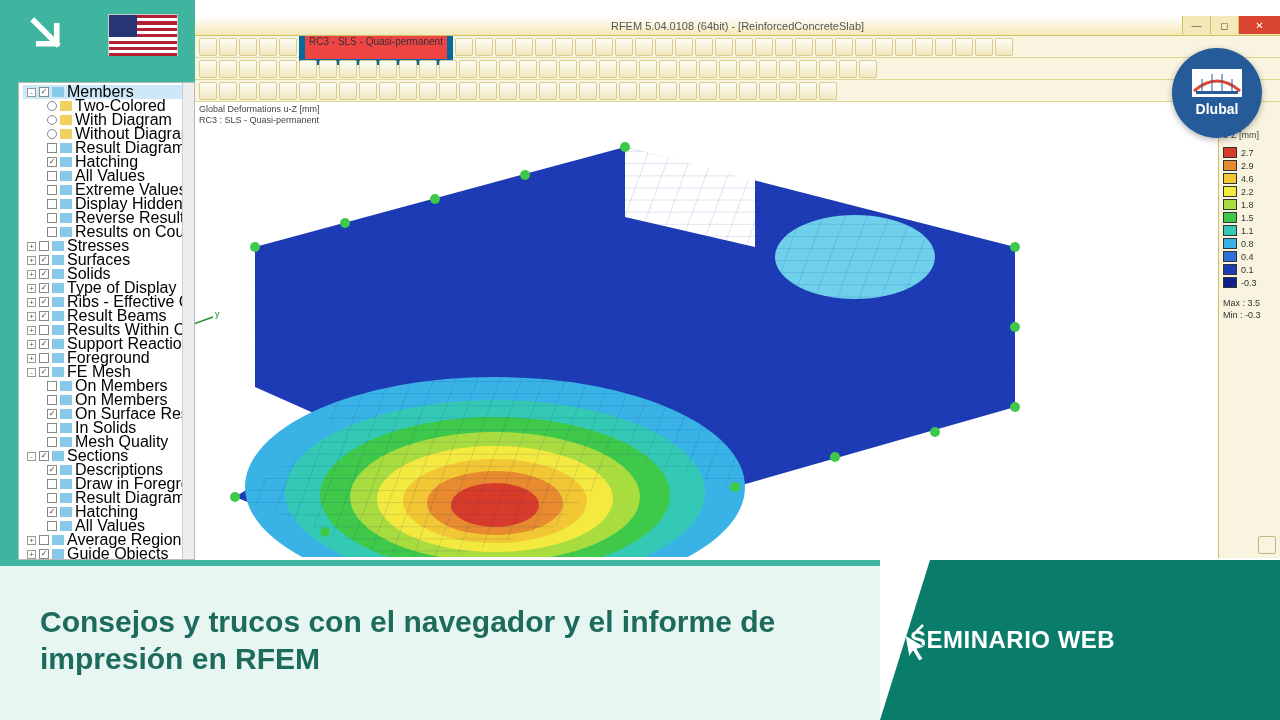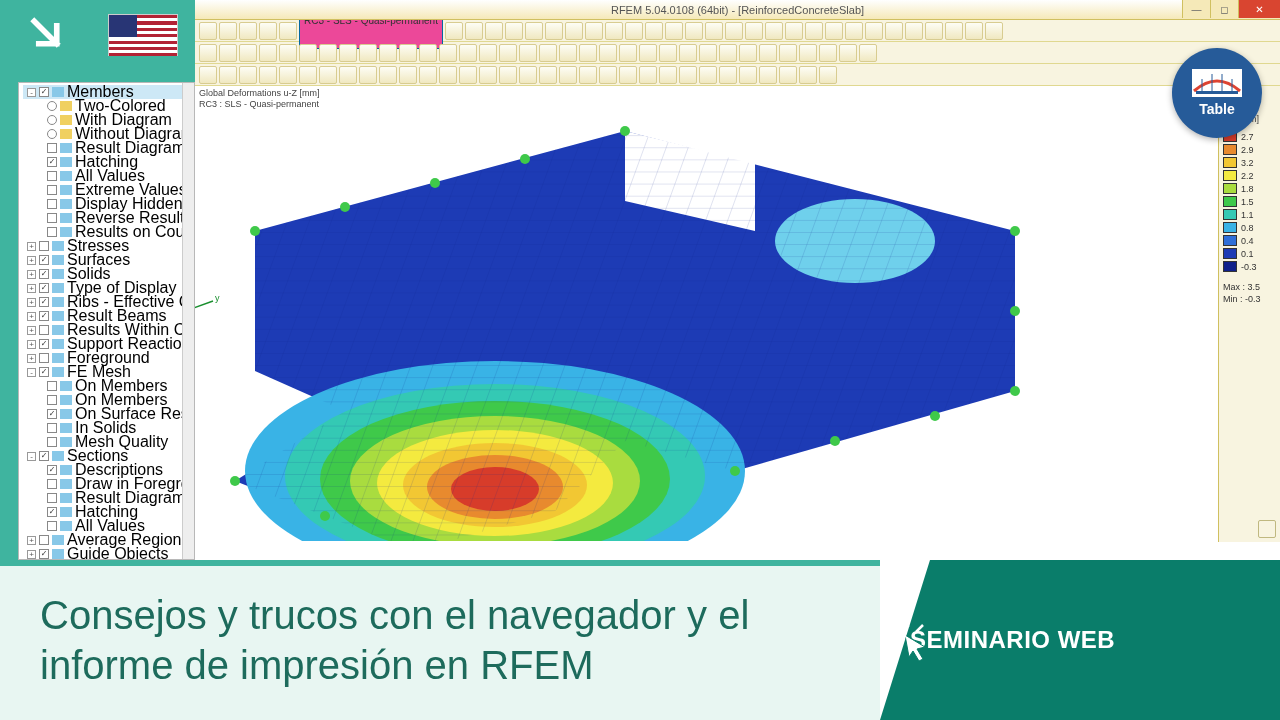--- a/index.html
+++ b/index.html
@@ -3,31 +3,31 @@
 <meta charset="utf-8">
 <style>
 *{margin:0;padding:0;box-sizing:border-box;font-family:"Segoe UI",Tahoma,sans-serif}
 body{width:1280px;height:720px;overflow:hidden;position:relative;background:#fff}
 .top-overlay{position:absolute;top:0;left:0;width:195px;height:720px;background:#3fb49f;z-index:50}
 .arrow-box{width:90px;height:64px;background:#3fb49f;display:flex;align-items:center;justify-content:center}
 .arrow-svg{width:45px;height:45px}
 .flag-box{position:absolute;top:14px;left:108px;width:70px;height:42px;background:#fff;border:1px solid #ccc}
 .flag-stripe{height:3.2px}
 .flag-blue{position:absolute;top:0;left:0;width:28px;height:22px;background:#283575}
-.app{position:absolute;top:0;left:195px;right:0;height:560px;background:#fff;font-size:10px}
+.app{position:absolute;top:16px;left:195px;right:0;height:560px;background:#fff;font-size:10px}
 .titlebar{height:20px;background:linear-gradient(#fff,#f5e9b8);display:flex;align-items:center;justify-content:center;position:relative;border-bottom:1px solid #d0c060}
 .titlebar-text{color:#555;font-size:11px}
 .winbtns{position:absolute;right:0;top:0;display:flex}
 .winbtn{width:28px;height:18px;background:#f5e9b8;border-left:1px solid #d0c060;display:flex;align-items:center;justify-content:center;font-size:10px;color:#666}
 .winbtn.close{background:#d94530;color:#fff;width:42px}
 .menubar{height:18px;background:#f8f4e0;display:flex;align-items:center;padding-left:8px;gap:14px;border-bottom:1px solid #e0d890;font-size:11px;color:#444}
 .menubar span{cursor:default}
 .toolbar{height:22px;background:#f8f4e0;display:flex;align-items:center;padding:0 4px;gap:2px;border-bottom:1px solid #e0d890}
 .tbtn{width:18px;height:18px;background:linear-gradient(#fdfdf5,#f0e8c0);border:1px solid #d8cc90;border-radius:2px}
-.tsel{height:36px;min-width:140px;background:#ec4899;border:1px solid #0369a1;font-size:10px;padding:1px 4px;color:#333}
+.tsel{height:36px;min-width:140px;background:#ef4444;border:6px solid #0369a1;font-size:10px;padding:1px 4px;color:#333}
 .workspace{display:flex;height:calc(100% - 104px)}
 .left-tree{position:absolute;top:82px;left:0;width:195px;bottom:160px;background:#fff;border-right:1px solid #ccc;overflow:hidden;z-index:20;font-size:10px;color:#222}
 .tree{padding:2px 2px 2px 4px;line-height:14px}
 .tree-item{display:flex;align-items:center;gap:3px;padding-left:18px;white-space:nowrap}
 .tree-item.sel{background:#cde8f6}
 .chk{width:10px;height:10px;border:1px solid #888;background:#fff;flex-shrink:0;display:inline-flex;align-items:center;justify-content:center;font-size:8px;color:#333}
 .ico{width:12px;height:10px;flex-shrink:0}
 .exp{width:9px;height:9px;border:1px solid #999;font-size:8px;line-height:7px;text-align:center;color:#555;flex-shrink:0;background:#fff}
 .viewport{flex:1;background:#fff;position:relative;overflow:hidden}
 .vp-label{position:absolute;top:2px;left:4px;font-size:9px;color:#444;line-height:11px}
@@ -37,21 +37,21 @@
 .legend-bar{margin-top:6px}
 .legend-row{display:flex;align-items:center;gap:4px;height:13px}
 .legend-sw{width:14px;height:11px;border:1px solid #333}
 .legend-stats{margin-top:8px;font-size:9px;line-height:12px}
 .dlubal-badge{position:absolute;top:48px;right:18px;width:90px;height:90px;border-radius:50%;background:#265b99;display:flex;flex-direction:column;align-items:center;justify-content:center;z-index:60;box-shadow:0 2px 6px rgba(0,0,0,0.3)}
 .dlubal-logo{width:50px;height:28px;background:#fff;margin-bottom:4px;position:relative}
 .dlubal-text{color:#fff;font-size:14px;font-weight:600}
 .bottom-banner{position:absolute;left:0;right:0;bottom:0;height:160px;z-index:70;display:flex}
 .banner-left{flex:1;background:#e8f6f2;display:flex;align-items:center;padding:0 40px;position:relative}
 .banner-left::before{content:"";position:absolute;top:0;left:0;right:0;height:6px;background:#3fb49f}
-.banner-title{font-size:40px;font-weight:400;color:#1d6b5c;line-height:1.25;max-width:760px}
+.banner-title{font-size:30px;font-weight:700;color:#1d6b5c;line-height:1.25;max-width:760px}
 .banner-right{width:400px;background:#0a7d6a;display:flex;align-items:center;justify-content:flex-start;position:relative;clip-path:polygon(50px 0,100% 0,100% 100%,0 100%)}
 .banner-right-text{color:#fff;font-size:24px;font-weight:700;letter-spacing:0.5px;margin-left:30px}
 .cursor-icon{position:absolute;left:28px;top:50%;transform:translate(-50%,-50%)}
 .zoom-btn{position:absolute;right:4px;bottom:4px;width:18px;height:18px;border:1px solid #c0b880;background:#f8f4e0;border-radius:2px}
 </style>
 </head>
 <body>
 
 <div class="top-overlay">
   <div class="arrow-box">
@@ -267,21 +267,21 @@
             <div class="legend-row">
               <div class="legend-sw" style="background: rgb(215, 60, 42);"></div>
               <span>2.7</span>
             </div>
             <div class="legend-row">
               <div class="legend-sw" style="background: rgb(232, 138, 46);"></div>
               <span>2.9</span>
             </div>
             <div class="legend-row">
               <div class="legend-sw" style="background: rgb(242, 199, 51);"></div>
-              <span>3.2</span>
+              <span>4.6</span>
             </div>
             <div class="legend-row">
               <div class="legend-sw" style="background: rgb(244, 234, 63);"></div>
               <span>2.2</span>
             </div>
             <div class="legend-row">
               <div class="legend-sw" style="background: rgb(169, 220, 63);"></div>
               <span>1.8</span>
             </div>
             <div class="legend-row">
@@ -513,21 +513,21 @@
   <div class="dlubal-logo">
     <svg viewBox="0 0 50 28" width="50" height="28">
         <path d="M2 22 Q25 2 48 22" stroke="#d43" stroke-width="3" fill="none"></path>
         <rect x="4" y="22" width="42" height="3" fill="#265b99"></rect>
         <line x1="10" y1="22" x2="10" y2="10" stroke="#265b99" stroke-width="1"></line>
         <line x1="20" y1="22" x2="20" y2="5" stroke="#265b99" stroke-width="1"></line>
         <line x1="30" y1="22" x2="30" y2="5" stroke="#265b99" stroke-width="1"></line>
         <line x1="40" y1="22" x2="40" y2="10" stroke="#265b99" stroke-width="1"></line>
       </svg>
   </div>
-  <div class="dlubal-text">Table</div>
+  <div class="dlubal-text">Dlubal</div>
 </div>
 
 <div class="bottom-banner">
   <div class="banner-left">
     <div class="banner-title">Consejos y trucos con el navegador y el informe de impresión en RFEM</div>
   </div>
   <div class="banner-right">
     <svg class="cursor-icon" width="54" height="54" viewBox="0 0 54 54">
       <g stroke="#fff" stroke-width="2.5" fill="none">
         <line x1="27" y1="4" x2="27" y2="14"></line>

